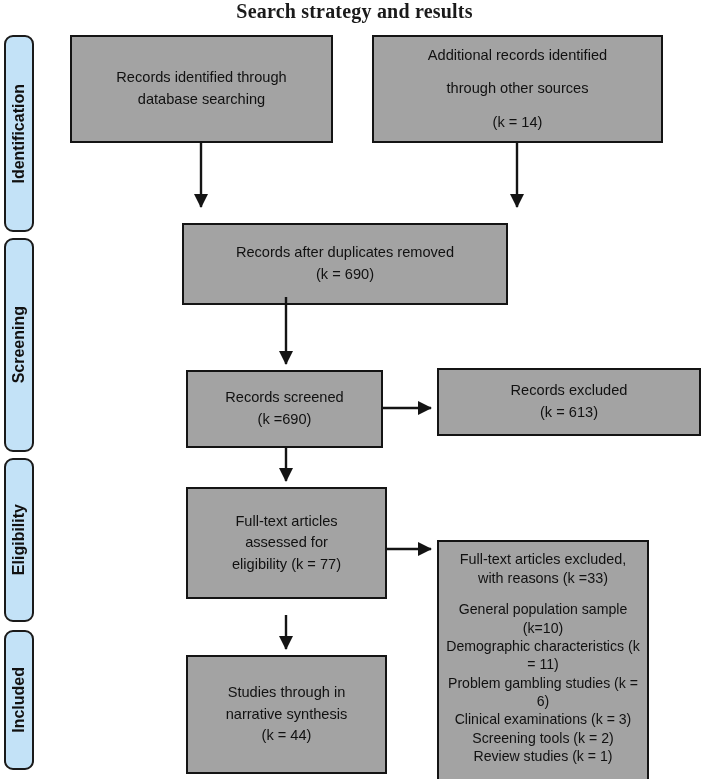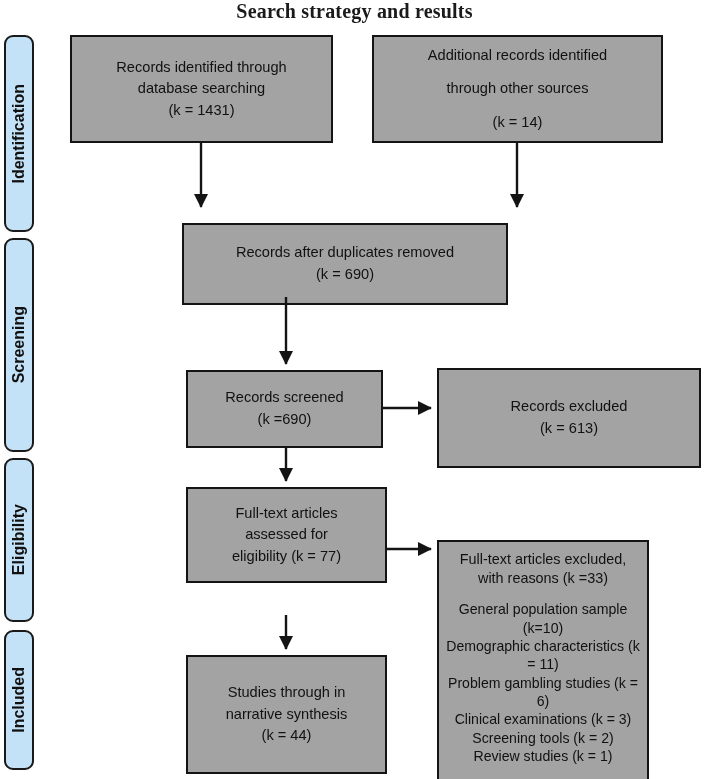--- a/index.html
+++ b/index.html
@@ -120,45 +120,44 @@
     <span class="stage-label">Eligibility</span>
   </div>
 
   <div class="stage-bar" id="stage-included" style="top:630px; height:140px;">
     <span class="stage-label">Included</span>
   </div>
 
   <div class="flow-box" id="box-records-identified" style="left:70px; top:35px; width:263px; height:108px;">
     <span class="line">Records identified through</span>
     <span class="line">database searching</span>
-    <span class="line">(k = 1431)</span>
   </div>
 
   <div class="flow-box" id="box-additional-records" style="left:372px; top:35px; width:291px; height:108px;gap:12px;">
     <span class="line">Additional records identified</span>
     <span class="line">through other sources</span>
     <span class="line">(k = 14)</span>
   </div>
 
   <div class="flow-box" id="box-duplicates-removed" style="left:182px; top:223px; width:326px; height:82px;">
     <span class="line">Records after duplicates removed</span>
     <span class="line">(k = 690)</span>
   </div>
 
   <div class="flow-box" id="box-records-screened" style="left:186px; top:370px; width:197px; height:78px;">
     <span class="line">Records screened</span>
     <span class="line">(k =690)</span>
   </div>
 
-  <div class="flow-box" id="box-records-excluded" style="left:437px; top:368px; width:264px; height:100px;">
+  <div class="flow-box" id="box-records-excluded" style="left:437px; top:368px; width:264px; height:68px;">
     <span class="line">Records excluded</span>
     <span class="line">(k = 613)</span>
   </div>
 
-  <div class="flow-box" id="box-fulltext-assessed" style="left:186px; top:487px; width:201px; height:96px;">
+  <div class="flow-box" id="box-fulltext-assessed" style="left:186px; top:487px; width:201px; height:112px;">
     <span class="line">Full-text articles</span>
     <span class="line">assessed for</span>
     <span class="line">eligibility (k = 77)</span>
   </div>
 
   <div class="flow-box" id="box-fulltext-excluded" style="left:437px; top:492px; width:212px; height:308px;margin-top:48px;">
     <span class="line header-line">Full-text articles excluded,</span>
     <span class="line header-line">with reasons (k =33)</span>
     <div class="reasons">
       <span class="line">General population sample</span>

